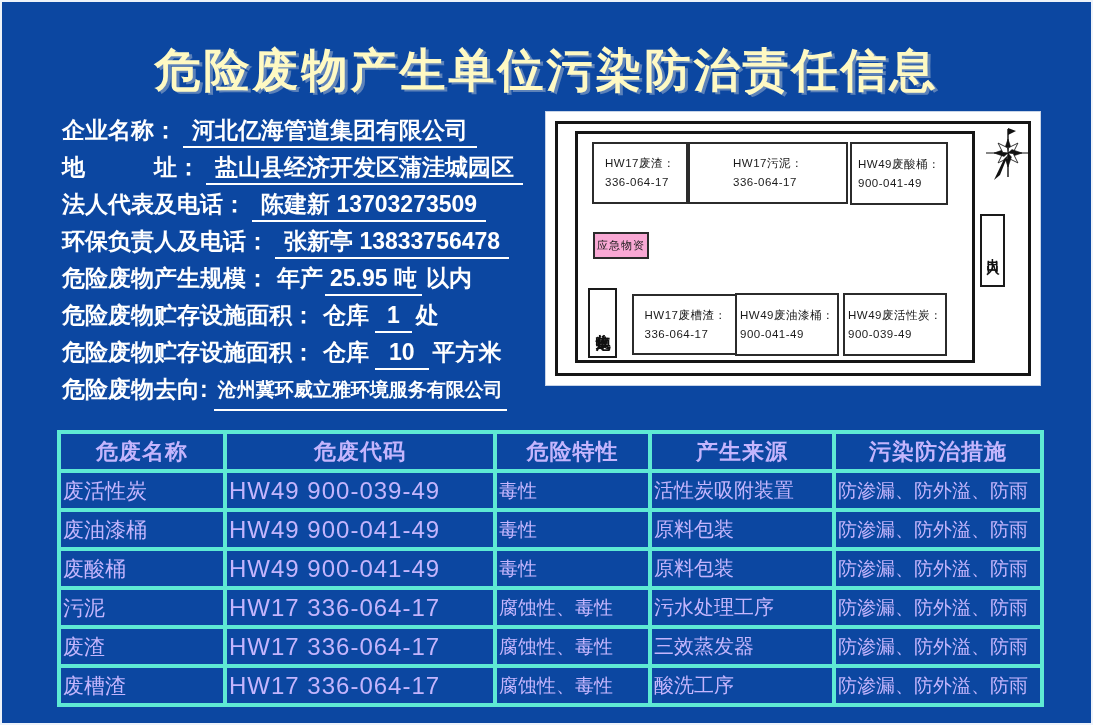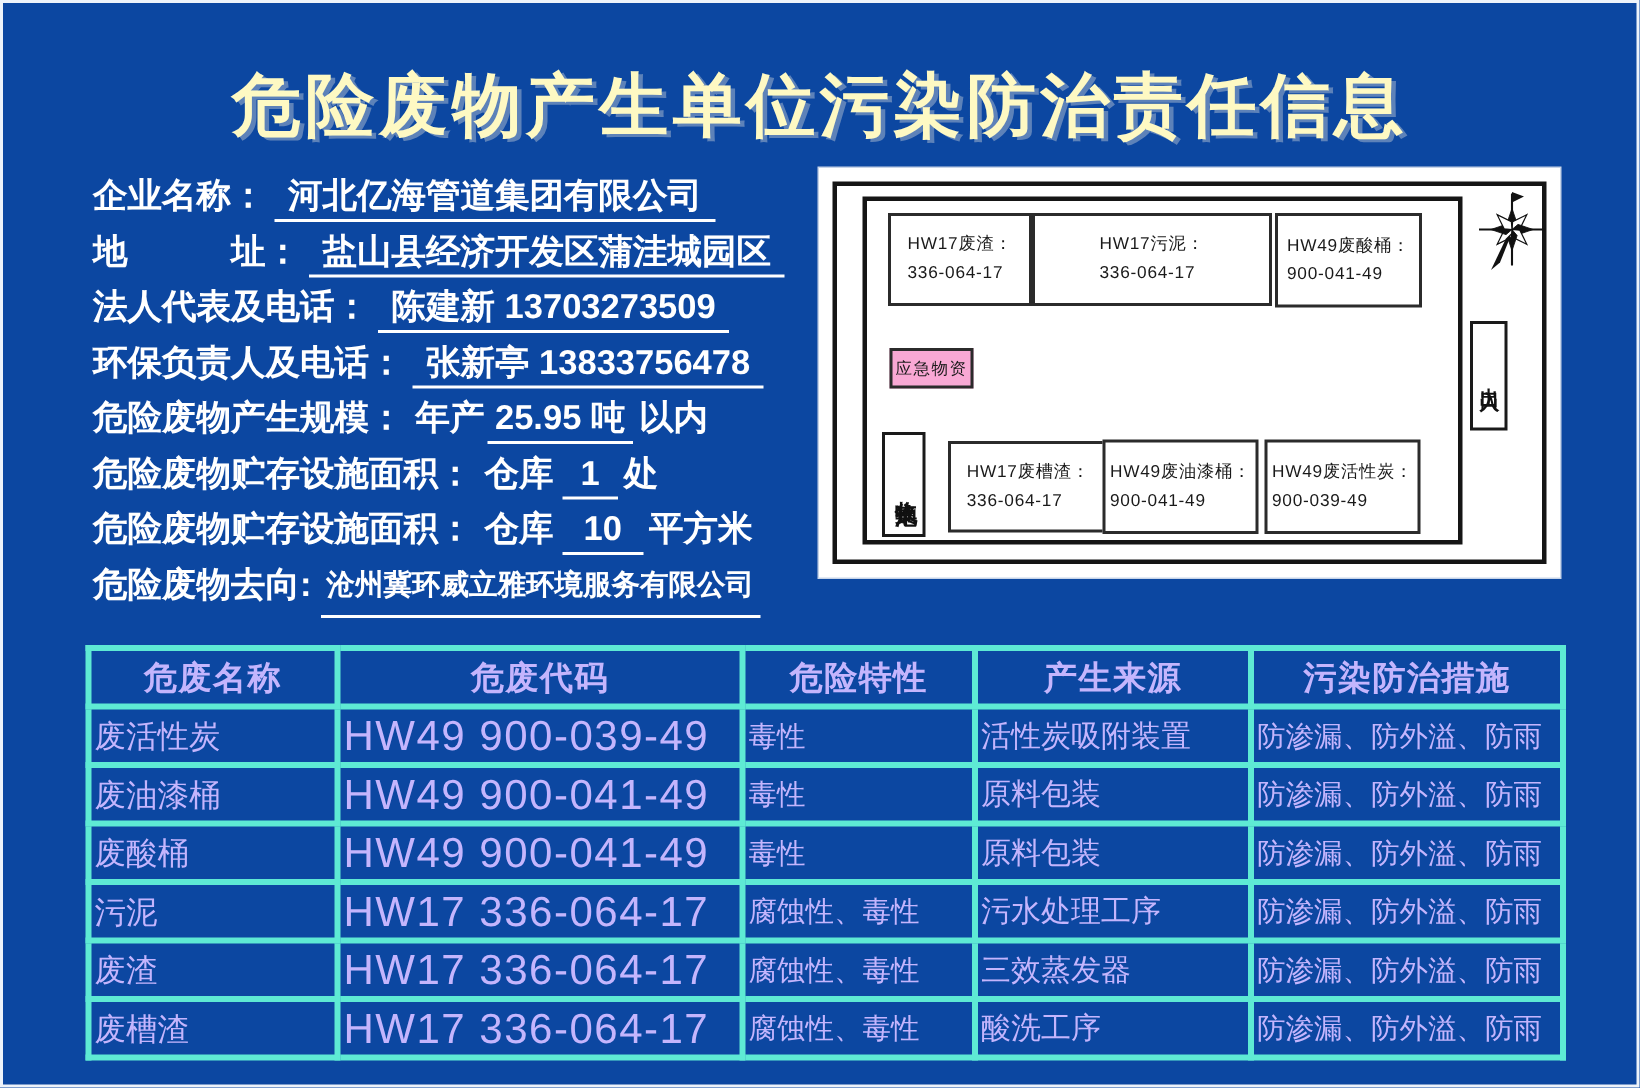--- a/index.html
+++ b/index.html
@@ -80,21 +80,21 @@
     position:absolute;left:57px;top:430px;width:983px;
     border-collapse:collapse;table-layout:fixed;
   }
   .waste th,.waste td{
     border:4px solid #5eead4;height:35px;padding:0 2px;
     vertical-align:middle;color:#c4b5fd;
     white-space:nowrap;overflow:hidden;
   }
   .waste th{font-size:22px;font-weight:700;letter-spacing:1px;}
   .waste td{font-size:21px;font-weight:400;}
-  .waste td:nth-child(2){font-size:28px;font-weight:500;letter-spacing:1px;}
+  .waste td:nth-child(2){font-size:24px;font-weight:500;letter-spacing:1px;}
   .waste td:nth-child(3){font-size:19px;}
   .waste td:nth-child(4){font-size:20px;}
   .waste td:nth-child(5){font-size:19px;}
 </style>
 </head>
 <body>
 
 <div class="sign">
 
   <div class="title">危险废物产生单位污染防治责任信息</div>

